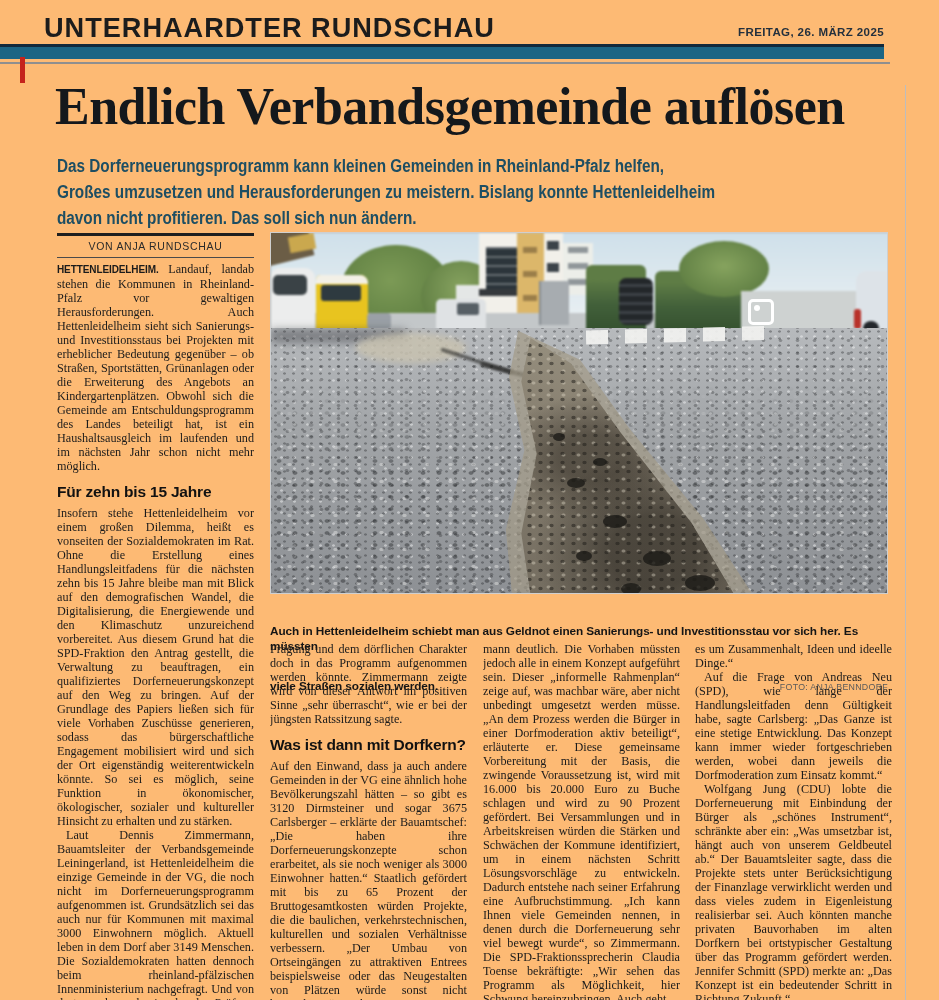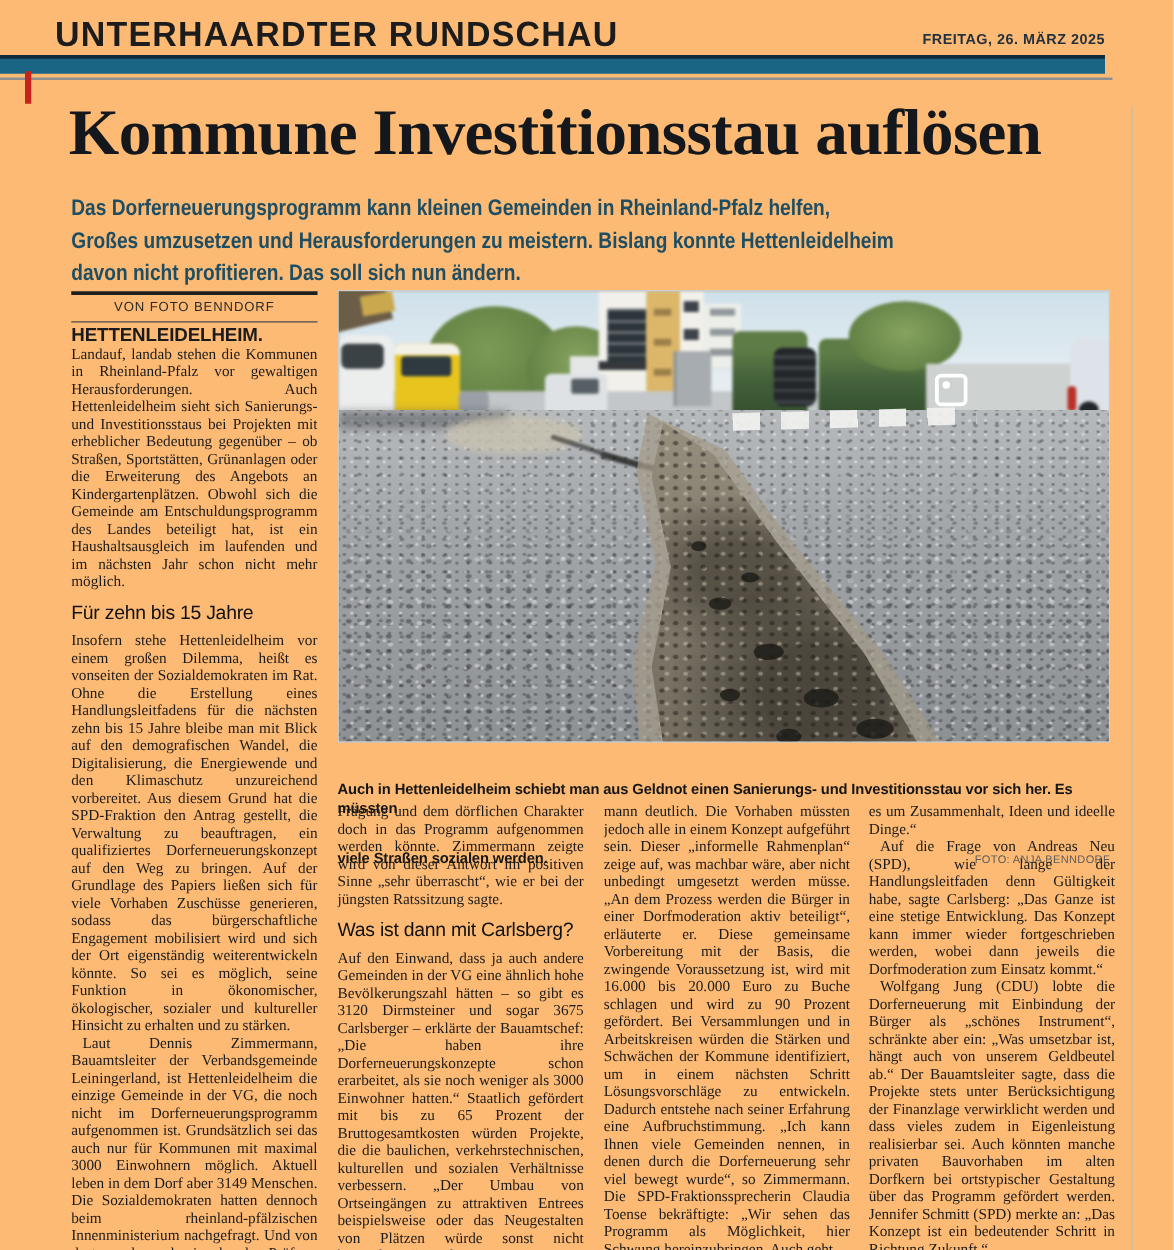--- a/index.html
+++ b/index.html
@@ -32,23 +32,23 @@
 
   
   .col{position:absolute;width:197px;overflow:hidden;}
   .col1{left:57px;top:262px;height:738px;}
   .col2{left:270px;top:642px;height:358px;}
   .col3{left:483px;top:642px;height:358px;}
   .col4{left:695px;top:642px;height:358px;}
   .col p{margin:0;font-size:12.2px;line-height:14px;text-align:justify;hyphens:auto;
         -webkit-hyphens:auto;color:#1b1b1b;}
   .col p.indent{text-indent:9px;}
-  .col h2{margin:10px 0 5px;font-family:"Liberation Sans",sans-serif;font-weight:normal;
+  .col h2{margin:10px 0 5px;font-family:"Liberation Sans",sans-serif;font-weight:bold;
         font-size:15.5px;letter-spacing:-.2px;color:#111;}
-  .lead{font-family:"Liberation Sans",sans-serif;font-weight:bold;font-size:15px;letter-spacing:-.1px;}
+  .lead{font-family:"Liberation Sans",sans-serif;font-weight:bold;font-size:10px;letter-spacing:-.1px;}
 
   
   .photo{position:absolute;left:270px;top:232px;width:618px;height:362px;margin:0;
         overflow:hidden;background:#b9bcbe;border:1px solid #cfcfcf;box-sizing:border-box;}
   .ph{position:absolute;}
   .ph-bg{position:absolute;inset:0;filter:blur(1.1px);}
   .ph-sky{left:0;top:0;width:618px;height:100px;background:linear-gradient(180deg,#cfe0ea,#edf2f4);}
   .ph-roof{left:-6px;top:-6px;width:46px;height:34px;background:#6b5d46;transform:rotate(-14deg);}
   .ph-roof2{left:18px;top:2px;width:26px;height:16px;background:#caa84e;transform:rotate(-10deg);}
   .ph-trees-l1{left:70px;top:12px;width:110px;height:88px;border-radius:50%;
@@ -149,29 +149,29 @@
 
 <div class="page">
 
   <div class="masthead-title">UNTERHAARDTER RUNDSCHAU</div>
   <div class="masthead-date">FREITAG, 26. MÄRZ 2025</div>
   <div class="masthead-bar"></div>
   <div class="masthead-rule"></div>
   <div class="red-mark"></div>
   <div class="right-rule"></div>
 
-  <h1 class="headline">Kommune Investitionsstau auflösen</h1>
+  <h1 class="headline">Endlich Verbandsgemeinde auflösen</h1>
 
   <div class="subheadline">
     <div>Das Dorferneuerungsprogramm kann kleinen Gemeinden in Rheinland-Pfalz helfen,</div>
     <div>Großes umzusetzen und Herausforderungen zu meistern. Bislang konnte Hettenleidelheim</div>
     <div>davon nicht profitieren. Das soll sich nun ändern.</div>
   </div>
 
-  <div class="byline-box">VON FOTO BENNDORF</div>
+  <div class="byline-box">VON ANJA RUNDSCHAU</div>
 
   <div class="col col1">
     <p><strong class="lead">HETTENLEIDELHEIM.</strong> <span>Landauf, landab stehen die Kommunen in Rheinland-Pfalz vor gewaltigen Herausforderungen. Auch Hettenleidelheim sieht sich Sanierungs- und Investitionsstaus bei Projekten mit erheblicher Bedeutung gegenüber – ob Straßen, Sportstätten, Grünanlagen oder die Erweiterung des Angebots an Kindergartenplätzen. Obwohl sich die Gemeinde am Entschuldungsprogramm des Landes beteiligt hat, ist ein Haushaltsausgleich im laufenden und im nächsten Jahr schon nicht mehr möglich.</span></p>
     <h2>Für zehn bis 15 Jahre</h2>
     <p>Insofern stehe Hettenleidelheim vor einem großen Dilemma, heißt es vonseiten der Sozialdemokraten im Rat. Ohne die Erstellung eines Handlungsleitfadens für die nächsten zehn bis 15 Jahre bleibe man mit Blick auf den demografischen Wandel, die Digitalisierung, die Energiewende und den Klimaschutz unzureichend vorbereitet. Aus diesem Grund hat die SPD-Fraktion den Antrag gestellt, die Verwaltung zu beauftragen, ein qualifiziertes Dorferneuerungskonzept auf den Weg zu bringen. Auf der Grundlage des Papiers ließen sich für viele Vorhaben Zuschüsse generieren, sodass das bürgerschaftliche Engagement mobilisiert wird und sich der Ort eigenständig weiterentwickeln könnte. So sei es möglich, seine Funktion in ökonomischer, ökologischer, sozialer und kultureller Hinsicht zu erhalten und zu stärken.</p>
     <p class="indent">Laut Dennis Zimmermann, Bauamtsleiter der Verbandsgemeinde Leiningerland, ist Hettenleidelheim die einzige Gemeinde in der VG, die noch nicht im Dorferneuerungsprogramm aufgenommen ist. Grundsätzlich sei das auch nur für Kommunen mit maximal 3000 Einwohnern möglich. Aktuell leben in dem Dorf aber 3149 Menschen. Die Sozialdemokraten hatten dennoch beim rheinland-pfälzischen Innenministerium nachgefragt. Und von dort wurde nach eingehender Prüfung mitgeteilt, dass Hettenleidelheim wegen der ländlichen</p>
   </div>
 
   <figure class="photo">
     <div class="ph-bg">
@@ -230,21 +230,21 @@
   <div class="caption">
     <div class="cap-line">Auch in Hettenleidelheim schiebt man aus Geldnot einen Sanierungs- und Investitionsstau vor sich her. Es müssten</div>
     <div class="cap-row">
       <span class="cap-line">viele Straßen sozialen werden.</span>
       <span class="credit">FOTO: ANJA BENNDORF</span>
     </div>
   </div>
 
   <div class="col col2">
     <p>Prägung und dem dörflichen Charakter doch in das Programm aufgenommen werden könnte. Zimmermann zeigte wird von dieser Antwort im positiven Sinne „sehr überrascht“, wie er bei der jüngsten Ratssitzung sagte.</p>
-    <h2>Was ist dann mit Carlsberg?</h2>
+    <h2>Was ist dann mit Dorfkern?</h2>
     <p>Auf den Einwand, dass ja auch andere Gemeinden in der VG eine ähnlich hohe Bevölkerungszahl hätten – so gibt es 3120 Dirmsteiner und sogar 3675 Carlsberger – erklärte der Bauamtschef: „Die haben ihre Dorferneuerungskonzepte schon erarbeitet, als sie noch weniger als 3000 Einwohner hatten.“ Staatlich gefördert mit bis zu 65 Prozent der Bruttogesamtkosten würden Projekte, die die baulichen, verkehrstechnischen, kulturellen und sozialen Verhältnisse verbessern. „Der Umbau von Ortseingängen zu attraktiven Entrees beispielsweise oder das Neugestalten von Plätzen würde sonst nicht bezuschusst“, machte Zimmer-</p>
   </div>
 
   <div class="col col3">
     <p>mann deutlich. Die Vorhaben müssten jedoch alle in einem Konzept aufgeführt sein. Dieser „informelle Rahmenplan“ zeige auf, was machbar wäre, aber nicht unbedingt umgesetzt werden müsse. „An dem Prozess werden die Bürger in einer Dorfmoderation aktiv beteiligt“, erläuterte er. Diese gemeinsame Vorbereitung mit der Basis, die zwingende Voraussetzung ist, wird mit 16.000 bis 20.000 Euro zu Buche schlagen und wird zu 90 Prozent gefördert. Bei Versammlungen und in Arbeitskreisen würden die Stärken und Schwächen der Kommune identifiziert, um in einem nächsten Schritt Lösungsvorschläge zu entwickeln. Dadurch entstehe nach seiner Erfahrung eine Aufbruchstimmung. „Ich kann Ihnen viele Gemeinden nennen, in denen durch die Dorferneuerung sehr viel bewegt wurde“, so Zimmermann. Die SPD-Fraktionssprecherin Claudia Toense bekräftigte: „Wir sehen das Programm als Möglichkeit, hier Schwung hereinzubringen. Auch geht</p>
   </div>
 
   <div class="col col4">
     <p>es um Zusammenhalt, Ideen und ideelle Dinge.“</p>
     <p class="indent">Auf die Frage von Andreas Neu (SPD), wie lange der Handlungsleitfaden denn Gültigkeit habe, sagte Carlsberg: „Das Ganze ist eine stetige Entwicklung. Das Konzept kann immer wieder fortgeschrieben werden, wobei dann jeweils die Dorfmoderation zum Einsatz kommt.“</p>

